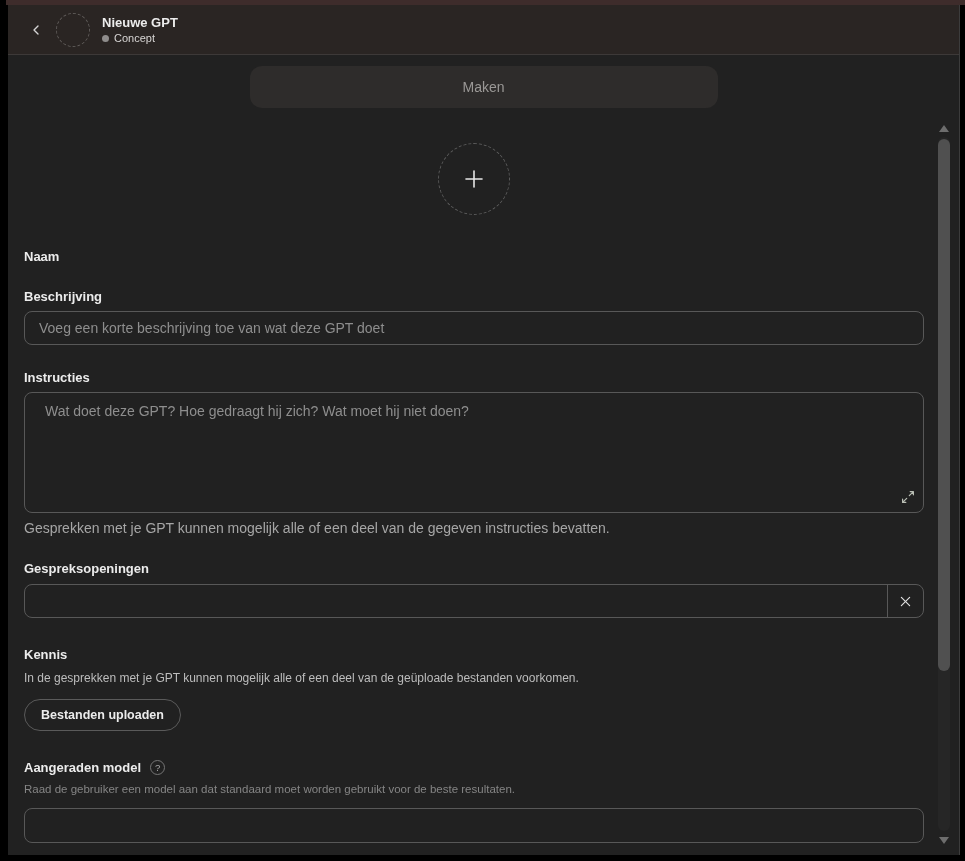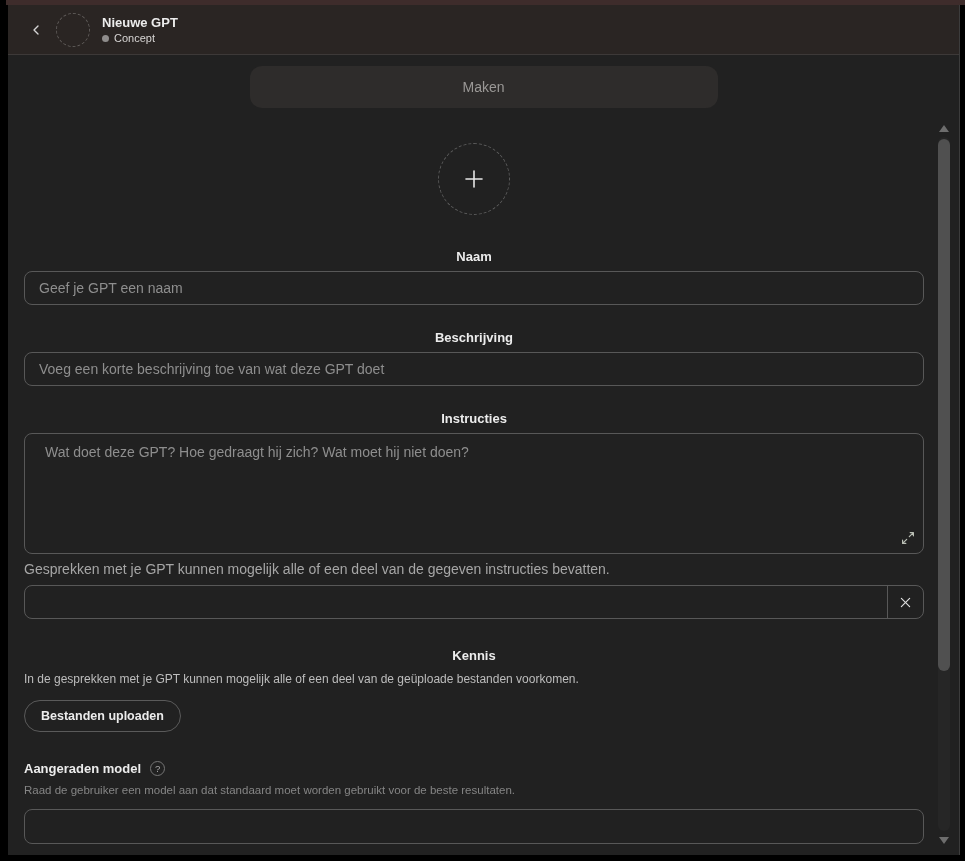--- a/index.html
+++ b/index.html
@@ -33,21 +33,21 @@
     background:transparent; border:1px solid transparent; }
   .tab.selected { background:#1d1c1b; border:1px solid #4c4a49; color:#fff; font-weight:bold; }
 
   
   .content { position:absolute; left:16px; top:104px; width:900px; }
 
   .plus-row { display:flex; justify-content:center; margin-top:34px; }
   .plus-circle { width:72px; height:72px; border-radius:50%; border:1.5px dashed #5c5c5c;
     background:transparent; display:flex; align-items:center; justify-content:center; cursor:pointer; }
 
-  .field-label { font-size:13px; font-weight:bold; color:#ececec;text-align:center; }
+  .field-label { font-size:13px; font-weight:bold; color:#ececec; }
   .lbl-naam { margin-top:34px; }
   .lbl-std  { margin-top:25px; }
 
   .text-input { margin-top:7px; width:100%; height:34px; background:transparent;
     border:1px solid #585858; border-radius:8px; padding:0 14px; font-size:14px;
     color:#ececec; outline:none; font-family:"Liberation Sans", sans-serif; }
   .text-input::placeholder { color:#8e8e8e; }
 
   .ta-wrap { position:relative; margin-top:7px; }
   .instr-ta { display:block; width:100%; height:121px; background:transparent;
@@ -134,39 +134,39 @@
           <span>
             <svg width="24" height="24" viewBox="0 0 24 24" fill="none" stroke="#e6e6e6" stroke-width="1.6" stroke-linecap="round">
                 <line x1="12" y1="4" x2="12" y2="20"></line>
                 <line x1="4" y1="12" x2="20" y2="12"></line>
               </svg>
           </span>
         </button>
       </div>
 
       <div class="field-label lbl-naam">Naam</div>
-      <input class="text-input" type="text" placeholder="Geef je GPT een naam" style="">
 
       <div class="field-label lbl-std">Beschrijving</div>
       <input class="text-input" type="text" placeholder="Voeg een korte beschrijving toe van wat deze GPT doet" style="">
 
       <div class="field-label lbl-std">Instructies</div>
       <div class="ta-wrap">
         <textarea class="instr-ta" placeholder="Wat doet deze GPT? Hoe gedraagt hij zich? Wat moet hij niet doen?" style=""></textarea>
         <button class="expand-btn">
           <span>
             <svg width="14" height="14" viewBox="0 0 14 14" fill="none" stroke="#b9beb4" stroke-width="1.2" stroke-linecap="round" stroke-linejoin="round">
               <path d="M8.3 5.7 L12.4 1.6 M9.2 1.6 H12.4 V4.8"></path>
               <path d="M5.7 8.3 L1.6 12.4 M1.6 9.2 V12.4 H4.8"></path>
             </svg>
           </span>
         </button>
       </div>
       <div class="helper">Gesprekken met je GPT kunnen mogelijk alle of een deel van de gegeven instructies bevatten.</div>
 
+      <div class="field-label lbl-std">Gespreksopeningen</div>
       <div class="opener-row">
         <input class="opener-input" type="text" value="" style="">
         <button class="opener-x">
           <span>
             <svg width="11" height="11" viewBox="0 0 12 12" fill="none" stroke="#dcdcdc" stroke-width="1.3" stroke-linecap="round">
                 <line x1="1.5" y1="1.5" x2="10.5" y2="10.5"></line>
                 <line x1="10.5" y1="1.5" x2="1.5" y2="10.5"></line>
               </svg>
           </span>
         </button>

